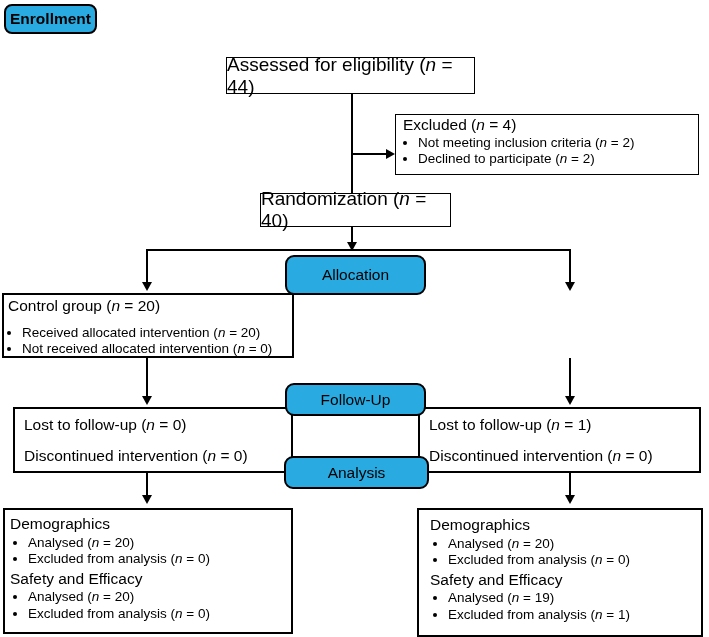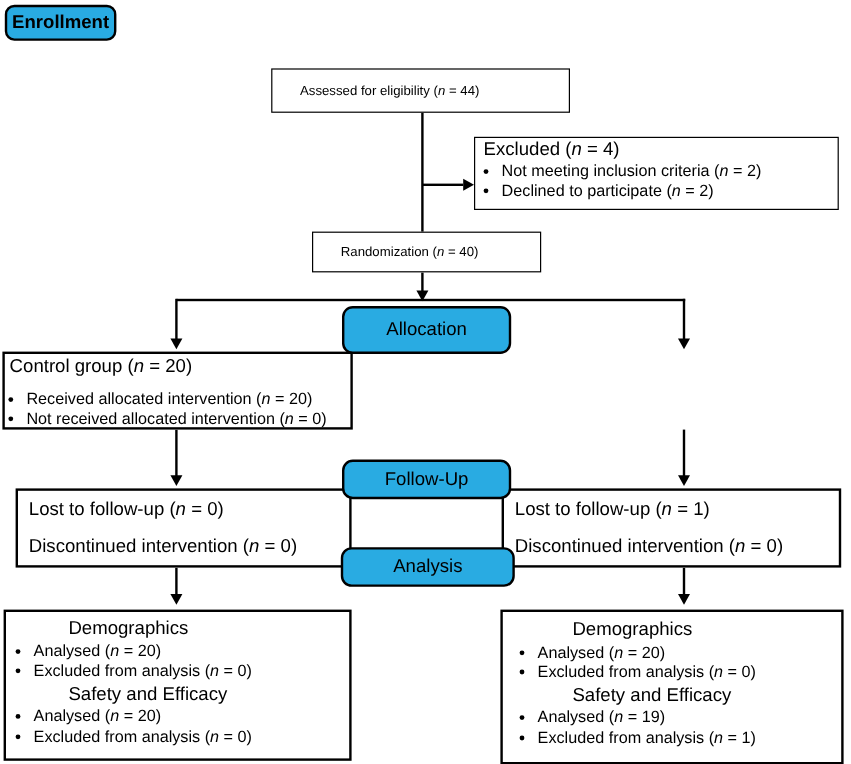--- a/index.html
+++ b/index.html
@@ -22,21 +22,21 @@
     box-sizing: border-box;
   }
   .flow-box {
     position: absolute;
     background: #fff;
     border: 1.5px solid #000;
     box-sizing: border-box;
     z-index: 2;
   }
   .thick { border-width: 2px; }
-  .center-text { display: flex; align-items: center; justify-content: flex-start; font-size: 11px; padding-left: 23px; }
+  .center-text { display: flex; align-items: center; justify-content: flex-start; font-size: 19px; }
   .box-title { font-size: 15.5px; line-height: 1.2; }
   ul.bullets {
     margin: 0; padding-left: 16px;
     font-size: 13.5px; line-height: 1.22;
     list-style: disc;
   }
   ul.bullets li { padding-left: 0; }
   .vline { position: absolute; width: 2px; background: #000; z-index: 1; }
   .hline { position: absolute; height: 2px; background: #000; z-index: 1; }
   .ah-down {
@@ -57,21 +57,21 @@
   #box-alloc-left  { left: 2px;  top: 293px; width: 292px; height: 65px; padding: 2px 0 0 4px; }
   #box-alloc-right { left: 416px; top: 293px; width: 287px; height: 65px; padding: 2px 0 0 6px; }
   #box-alloc-left ul.bullets, #box-alloc-right ul.bullets { margin-top: 9px; padding-left: 14px; }
   #box-fu-left  { left: 13px;  top: 407px; width: 280px; height: 66px; padding: 7px 0 0 9px; }
   #box-fu-right { left: 418px; top: 407px; width: 283px; height: 66px; padding: 7px 0 0 9px; }
   .fu-line { font-size: 15.5px; }
   .fu-line + .fu-line { margin-top: 13px; }
   #box-an-left  { left: 3px;   top: 508px; width: 290px; height: 126px; padding: 3px 0 0 5px; }
   #box-an-right { left: 417px; top: 508px; width: 286px; height: 129px; padding: 4px 0 0 11px; }
   .an-section ul.bullets { padding-left: 18px; margin: 1px 0 2px 0; }
-  .an-section .box-title { margin-top: 2px; margin-left: 47px; }
+  .an-section .box-title { margin-top: 2px; }
   #badge-enrollment { left: 4px;  top: 4px;  width: 93px;  height: 30px; border-radius: 8px; font-weight: bold; }
   #badge-allocation { left: 285px; top: 255px; width: 141px; height: 40px; }
   #badge-followup   { left: 285px; top: 383px; width: 141px; height: 33px; }
   #badge-analysis   { left: 284px; top: 456px; width: 145px; height: 33px; }
 </style>
 </head>
 <body>
 
 <div id="canvas">
 

